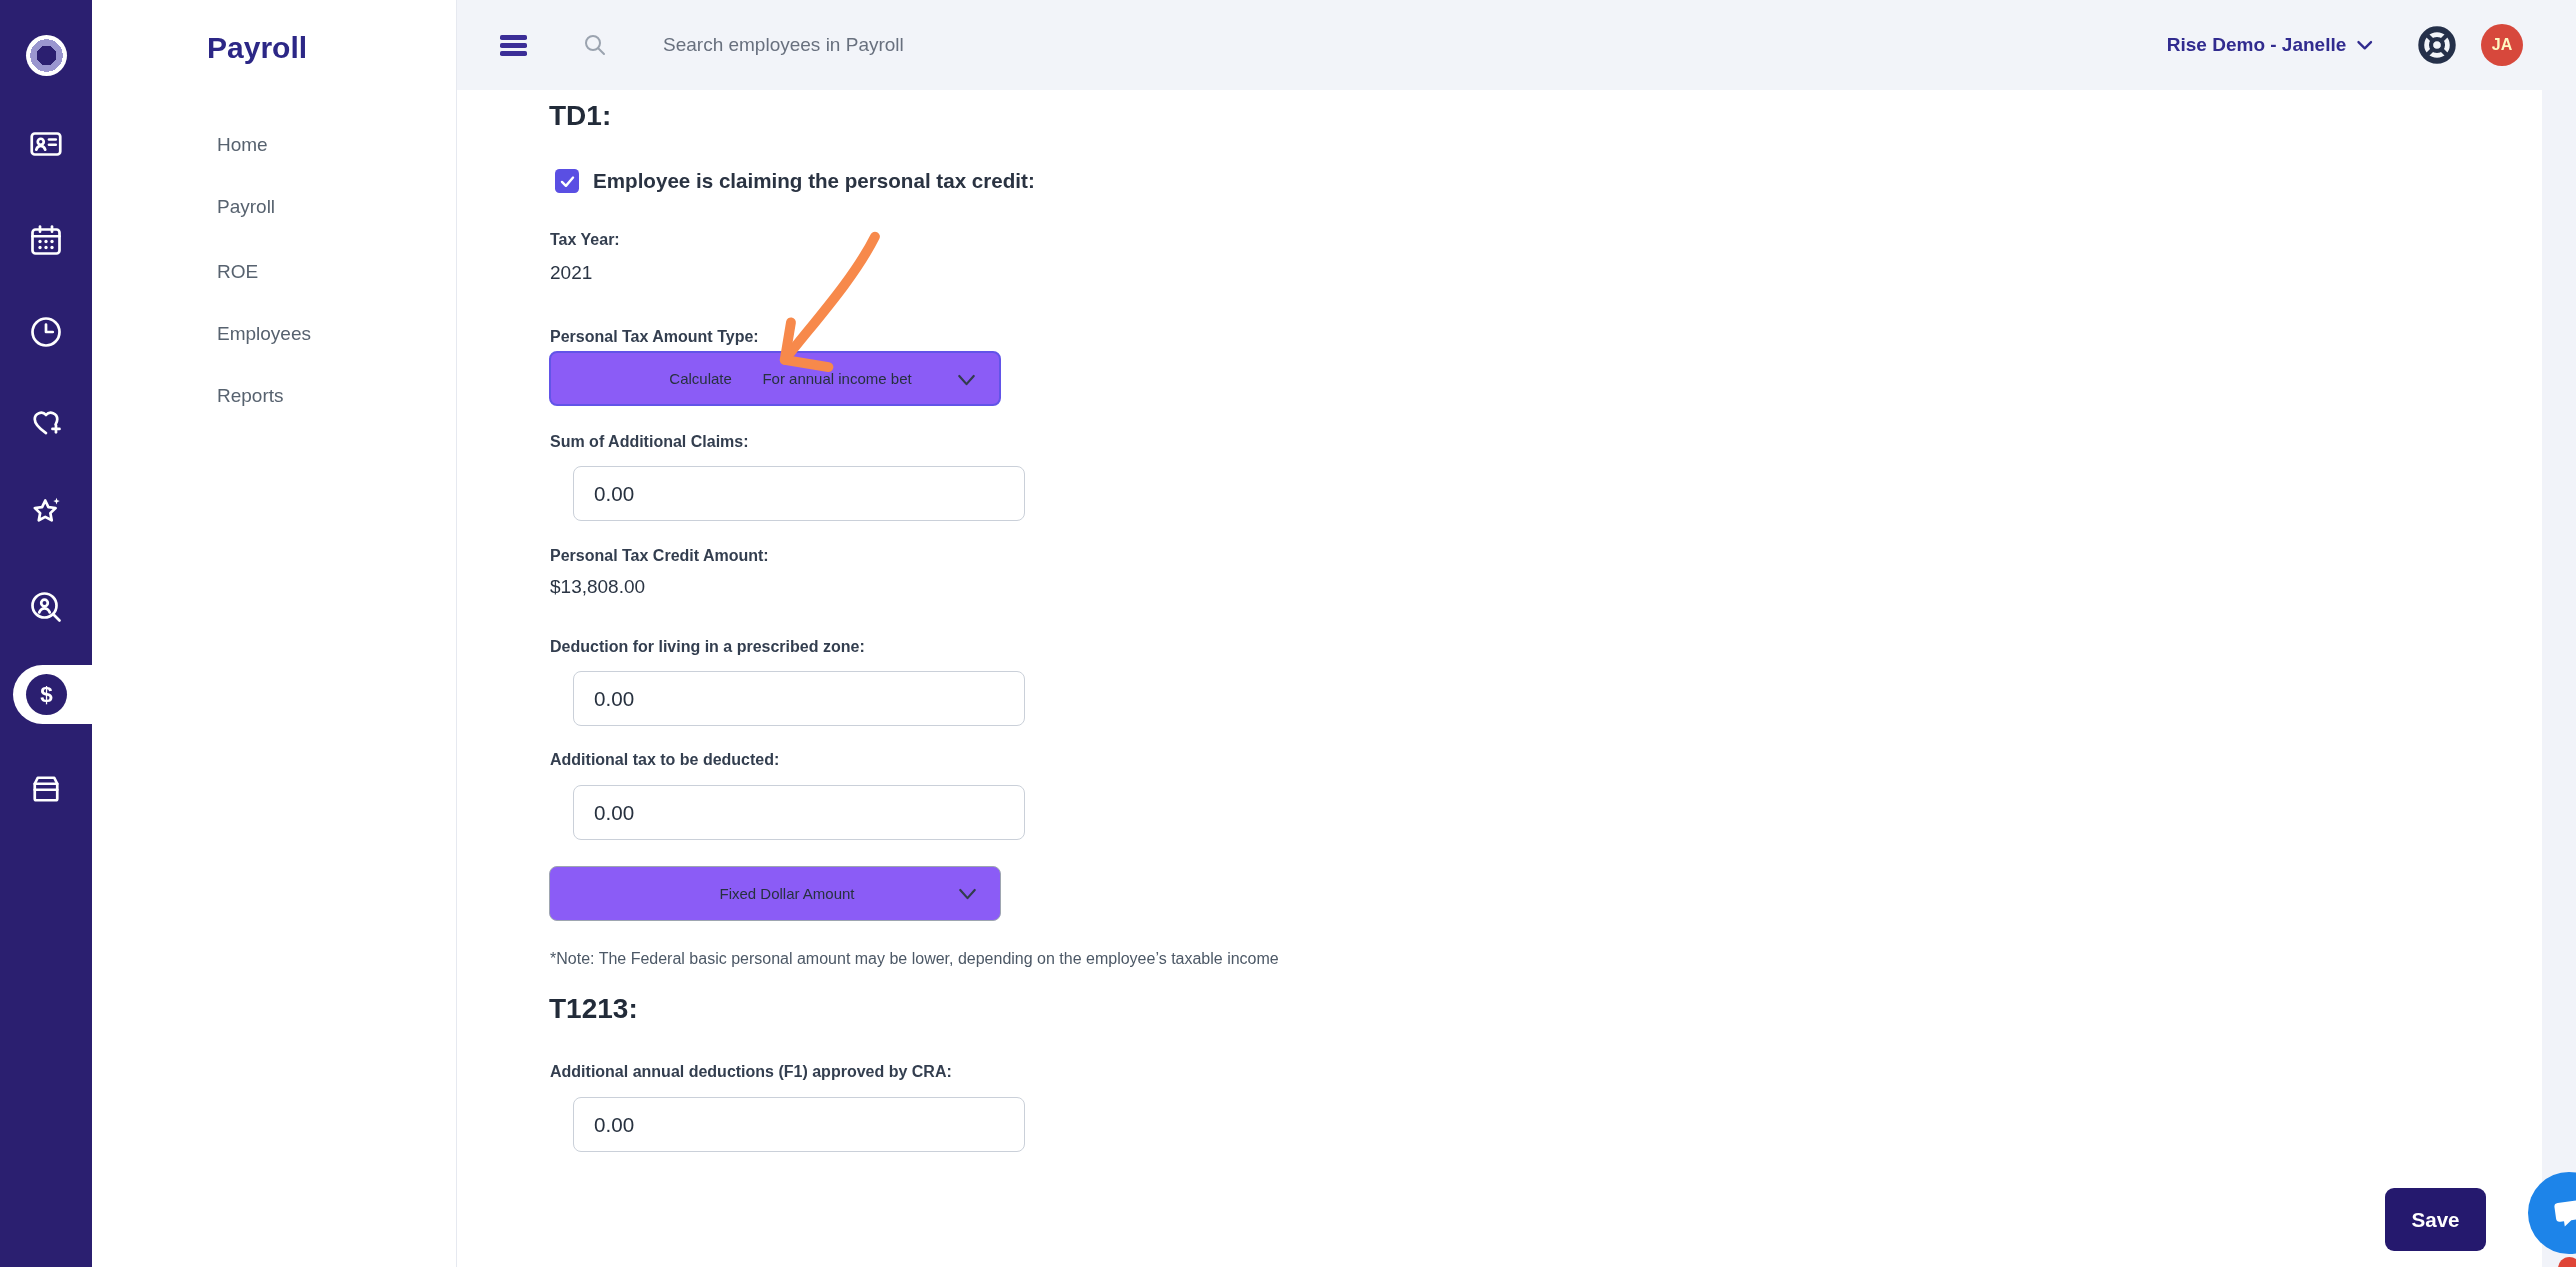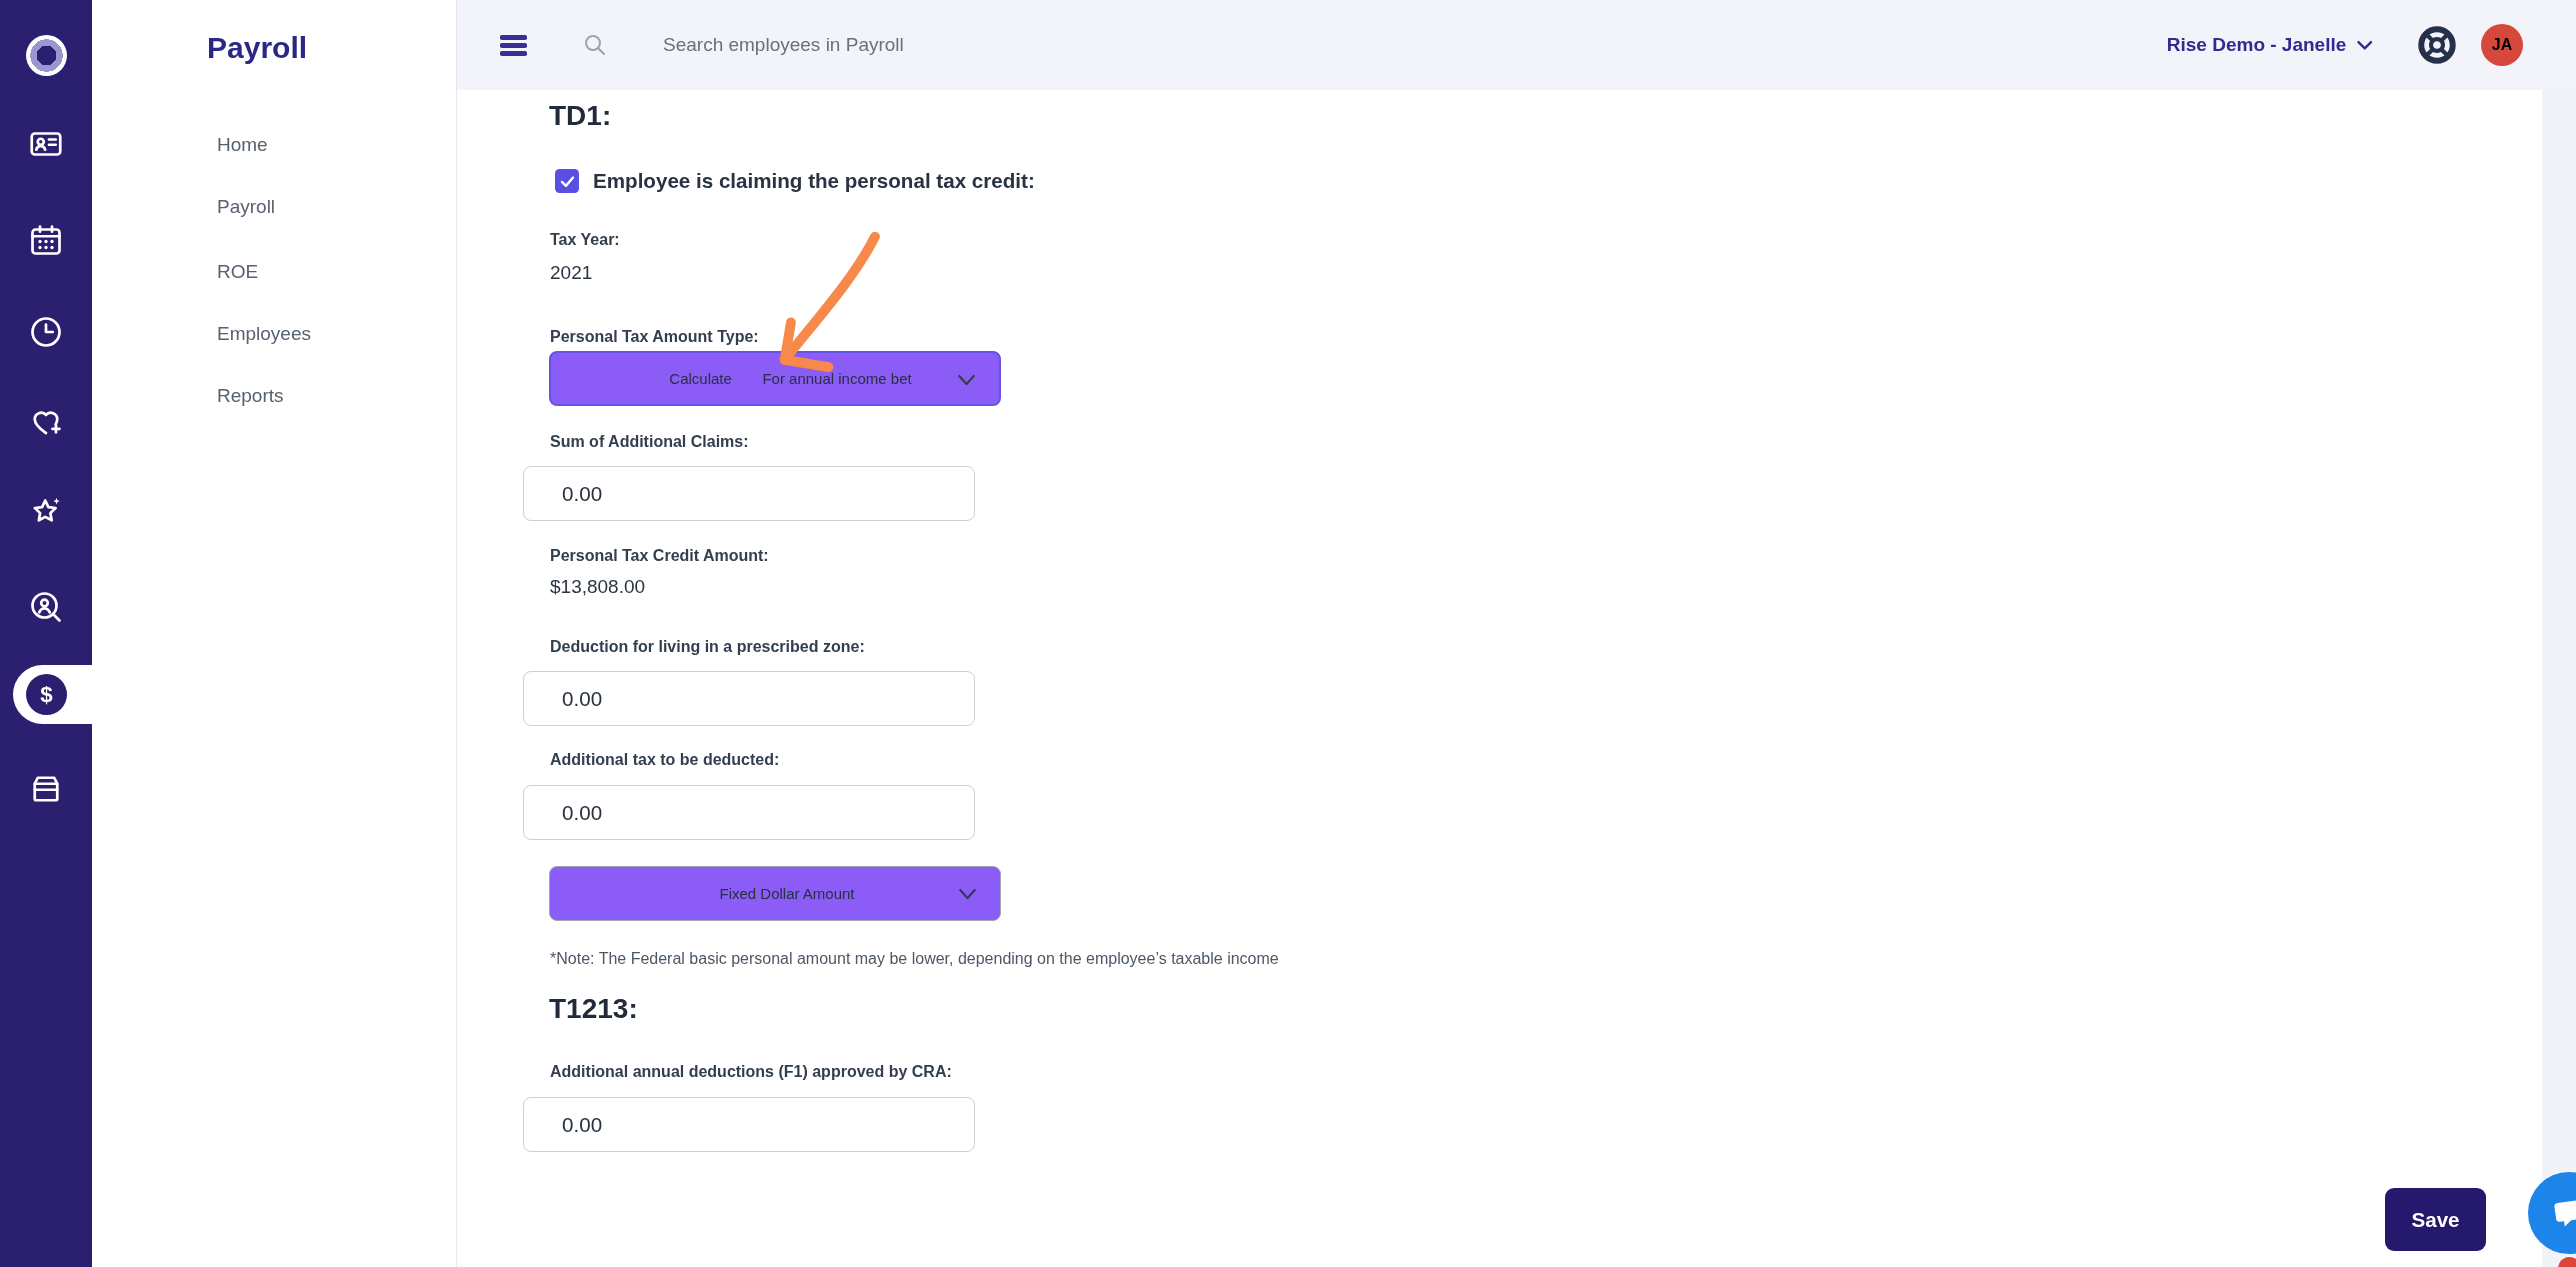--- a/index.html
+++ b/index.html
@@ -37,37 +37,37 @@
     font-family:"Liberation Sans", sans-serif;margin-left:48px; }
   .search-input::placeholder { color:#68707e; opacity:1; }
   .account { position:absolute; right:53px; top:0; height:90px; display:flex; align-items:center; }
   .account-label { font-size:19px; font-weight:bold; color:#312b8f; cursor:pointer; }
   .acct-chevron { width:21.5px; height:21.5px; margin-left:7.2px; cursor:pointer; }
   .acct-chevron svg { width:21.5px; height:21.5px; fill:none; stroke:#312b8f; stroke-width:2.6;
     stroke-linecap:round; stroke-linejoin:round; }
   .help { width:42px; height:42px; margin-left:41px; cursor:pointer; }
   .help svg { width:42px; height:42px; fill:none; stroke:#25304a; stroke-linecap:round; }
   .avatar { width:42px; height:42px; margin-left:23px; border-radius:50%; background:#d7483c;
-    color:#000000; font-size:16px; font-weight:bold; display:flex; align-items:center;
+    color:#fef9c3; font-size:16px; font-weight:bold; display:flex; align-items:center;
     justify-content:center; cursor:pointer; }
 
   
   .gutter { position:absolute; left:2542px; top:90px; width:34px; height:1178px; background:#f1f3f9; }
   .h-section { position:absolute; left:549px; font-size:28px; font-weight:800; color:#222b39; }
   .field-label { position:absolute; left:550px; font-size:16px; font-weight:bold; color:#333e4f; }
   .field-value { position:absolute; left:550px; font-size:19px; color:#2b3544; }
   .cbx-row { position:absolute; left:555px; top:169px; display:flex; align-items:flex-start; gap:14px; }
   .cbx { width:24px; height:24px; border-radius:4.5px; background:#5a4fe3; cursor:pointer;
     display:flex; align-items:center; justify-content:center; }
   .cbx svg { width:19px; height:19px; fill:none; stroke:#fff; stroke-width:3;
     stroke-linecap:round; stroke-linejoin:round; }
   .cbx-label { font-size:20.6px; font-weight:bold; color:#2a3342; }
-  .tbox { position:absolute; left:523px; width:452px; height:55px; background:#fff;
+  .tbox { position:absolute; left:573px; width:452px; height:55px; background:#fff;
     border:1.8px solid #cad0d9; border-radius:8px; font-size:20.6px; color:#27313f;
-    padding-left:38px; font-family:"Liberation Sans", sans-serif; outline:none; }
+    padding-left:20px; font-family:"Liberation Sans", sans-serif; outline:none; }
   .selbox { position:absolute; left:549px; width:452px; height:55px; background:#8b5cf6;
     border-radius:8px; display:flex; align-items:center; padding-left:31px; font-size:15px;
     color:#27313f; cursor:pointer;justify-content:center; }
   .sel-focus { border:2.7px solid #6254e8; }
   .sel-plain { border:1.8px solid #9ea6b0;padding-left:24px; }
   .sel-chevron { position:absolute; right:18px; top:12.5px; width:29px; height:29px; }
   .sel-chevron svg { width:29px; height:29px; fill:none; stroke:#323c4d; stroke-width:2.4;
     stroke-linecap:round; stroke-linejoin:round; }
   .gap2 { margin-left:30.5px; }
   .note { position:absolute; left:550px; top:950px; font-size:16px; color:#4c5866; }

